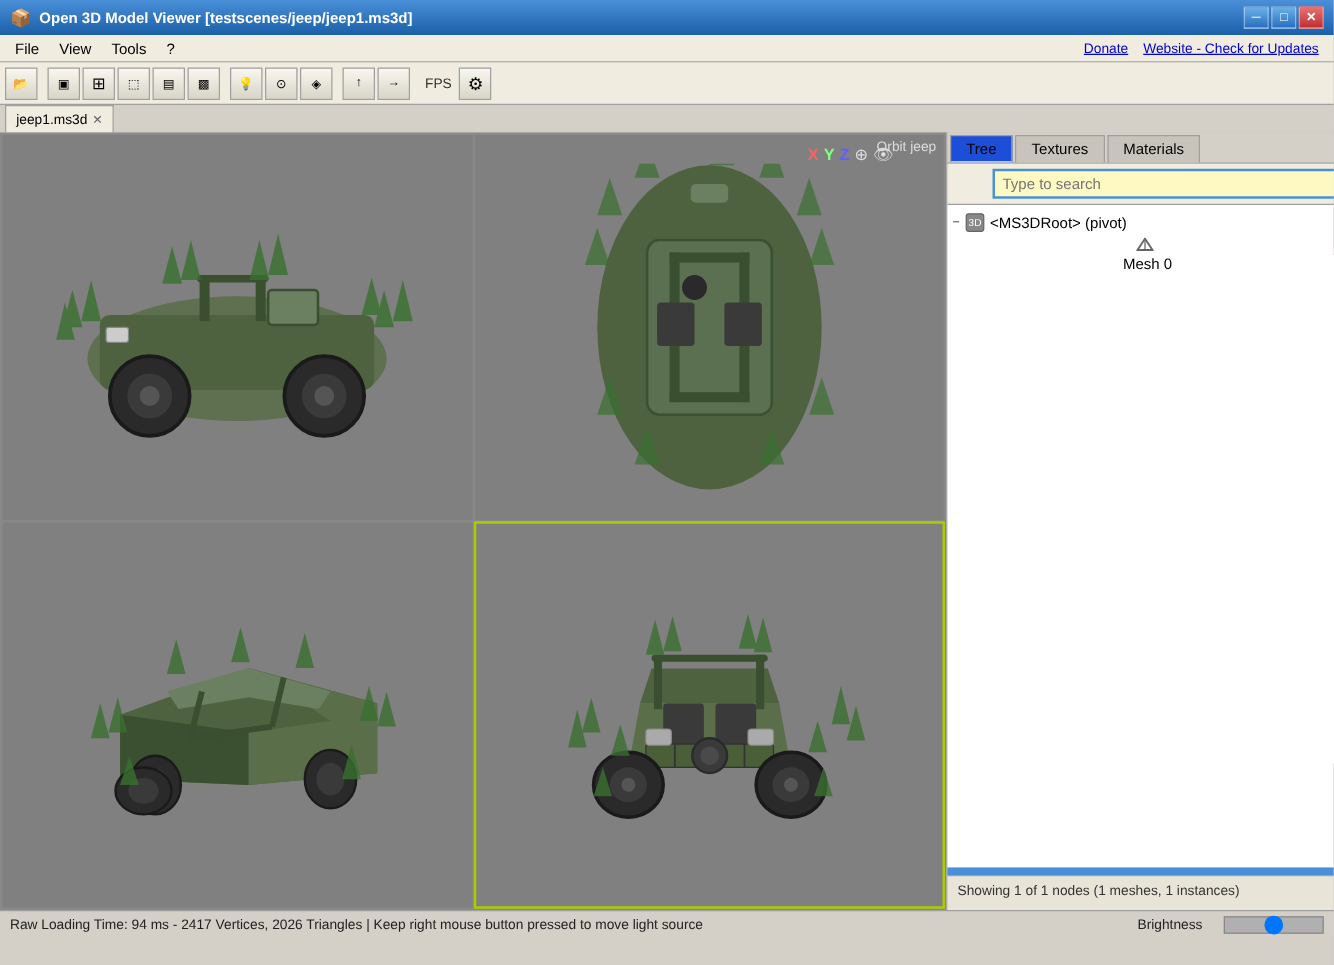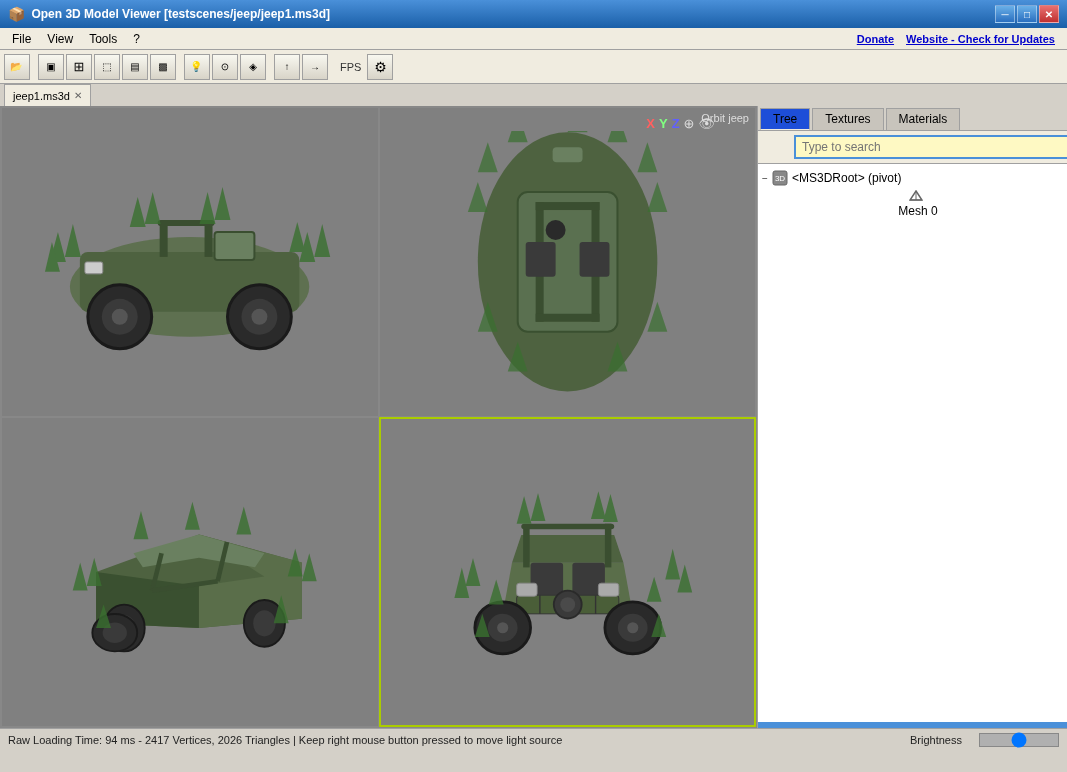--- a/index.html
+++ b/index.html
@@ -38,21 +38,20 @@
     .menu-item {
       padding: 2px 8px;
       cursor: pointer;
       font-size: 12px;
     }
     .menu-right {
       margin-left: auto;
       display: flex;
       gap: 12px;
       padding-right: 8px;
-      font-weight: bold;
     }
     .menu-link {
       color: #0000cc;
       text-decoration: underline;
       cursor: pointer;
       font-size: 11px;
     }
 
     
     #toolbar {
@@ -527,20 +526,23 @@
             <line x1="7" y1="1" x2="7" y2="10" stroke="#666" stroke-width="1"></line>
             <line x1="1" y1="10" x2="13" y2="10" stroke="#666" stroke-width="1"></line>
           </svg>
         </span>
         <span>Mesh 0</span>
       </div>
     </div>
 
     <div id="panel-highlight"></div>
 
+    <div id="panel-status">
+      <span>Showing 1 of 1 nodes (1 meshes, 1 instances)</span>
+    </div>
   </div>
 </div>
 
 <div id="status-bar">
   <span>Raw Loading Time: 94 ms - 2417 Vertices, 2026 Triangles  |  Keep right mouse button pressed to move light source</span>
   <div id="brightness-control">
     <span>Brightness</span>
     <input type="range" id="brightness-slider" min="0" max="100" value="50" style="">
   </div>
 </div>

